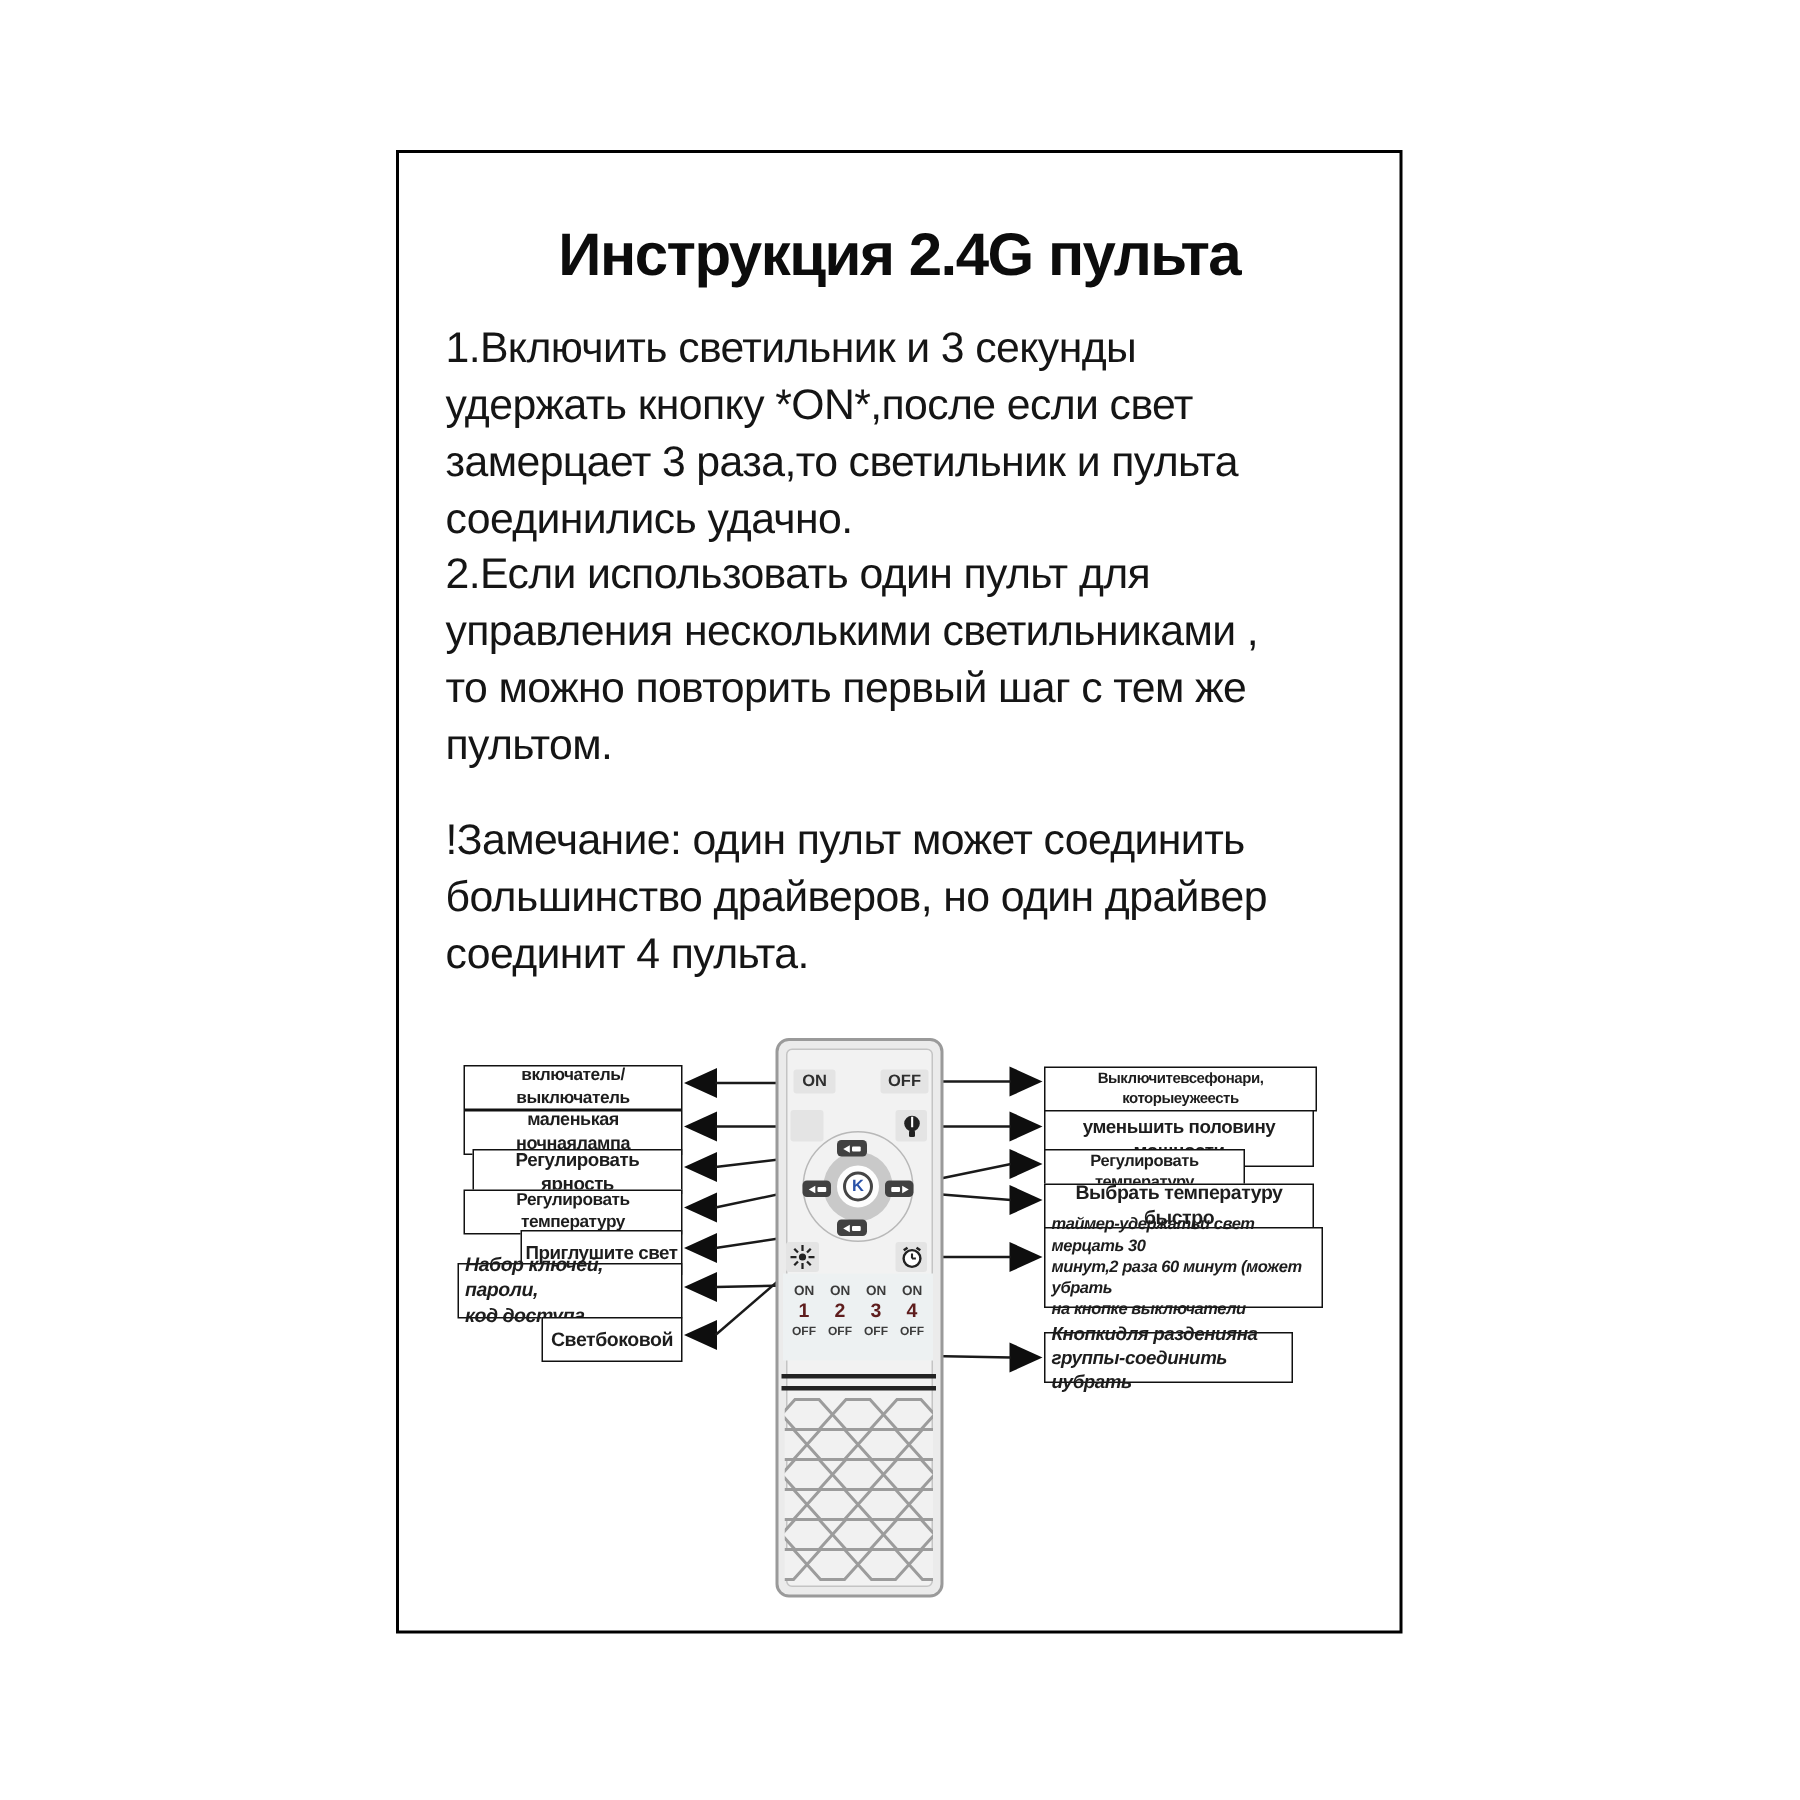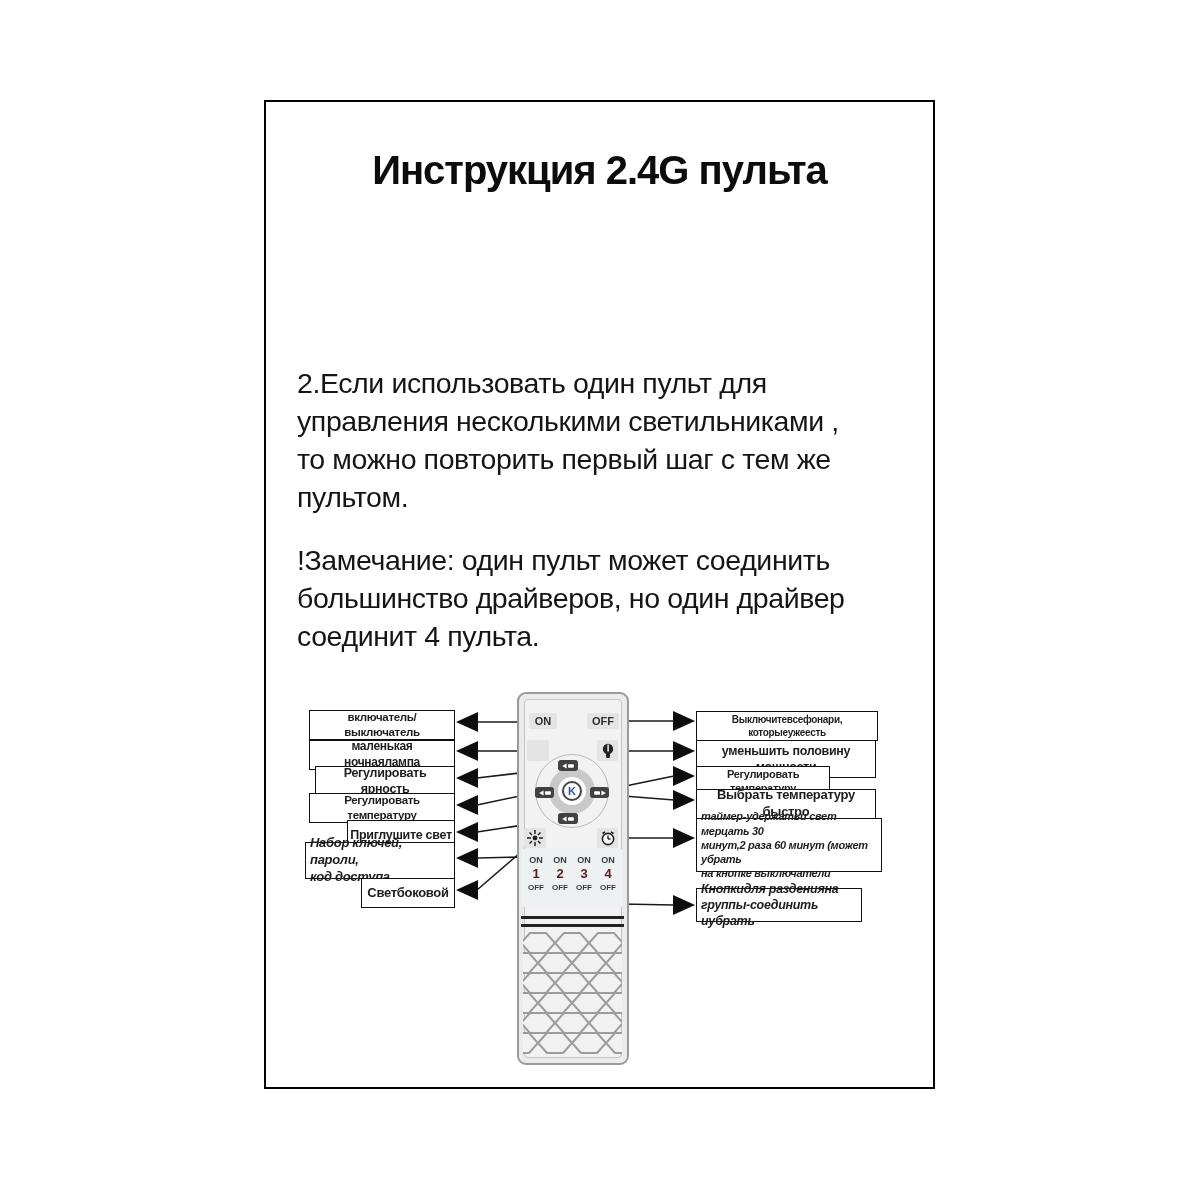--- a/index.html
+++ b/index.html
@@ -56,20 +56,24 @@
   .connectors path{stroke:#333;stroke-width:1.6;fill:none;}
   .connectors .tick{stroke:#333;stroke-width:2;}
 </style>
 </head>
 <body>
 
 <div class="page">
   <div class="sheet"></div>
 
   <div class="title">Инструкция 2.4G пульта</div>
+  <div class="para body1">1.Включить светильник и 3 секунды
+удержать кнопку *ON*,после если свет
+замерцает 3 раза,то светильник и пульта
+соединились удачно.</div>
   <div class="para body2">2.Если использовать один пульт для
 управления несколькими светильниками ,
 то можно повторить первый шаг с тем же
 пультом.</div>
   <div class="para note">!Замечание: один пульт может соединить
 большинство драйверов, но один драйвер
 соединит 4 пульта.</div>
 
   <svg class="connectors" viewBox="0 0 1200 1200">
 

